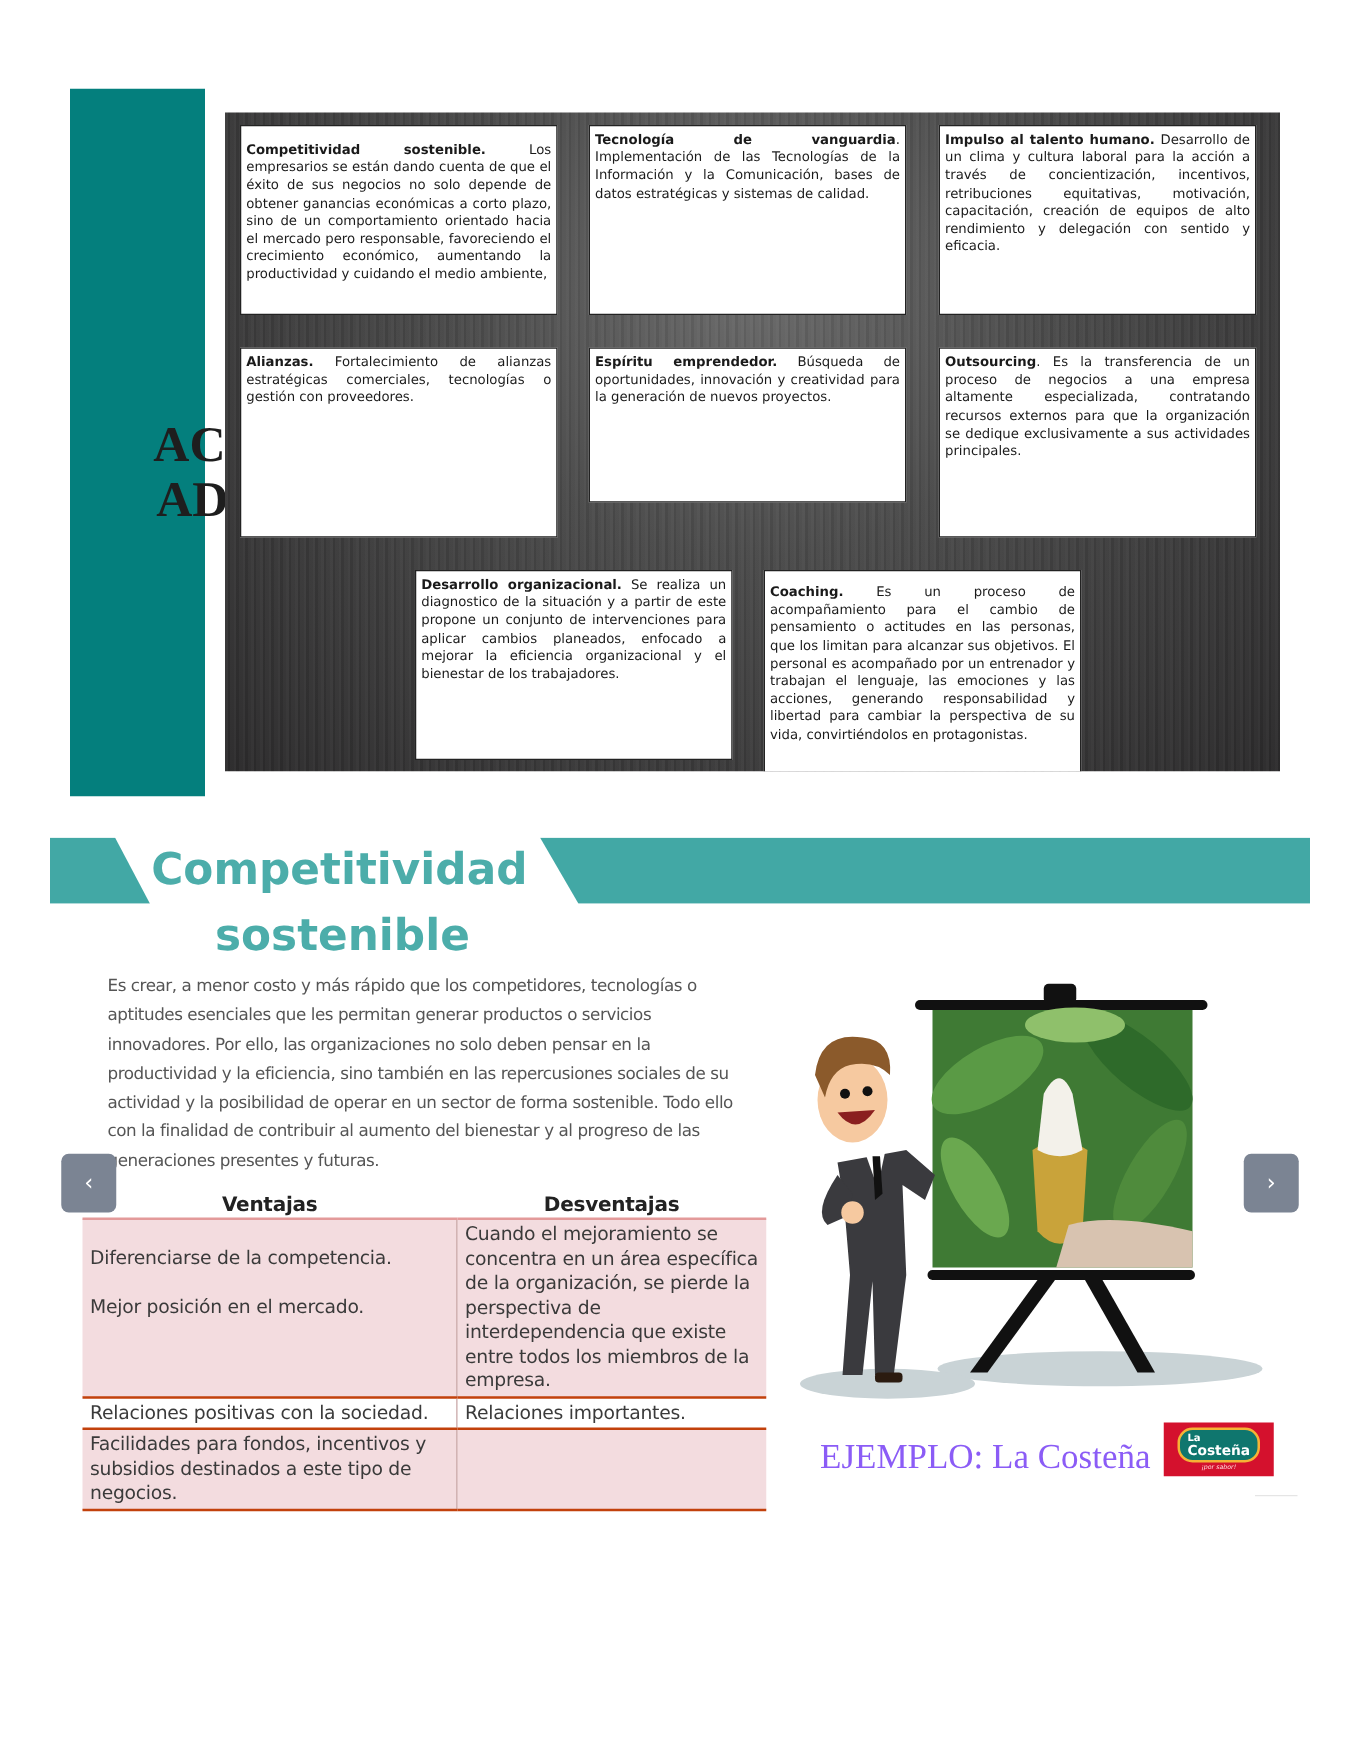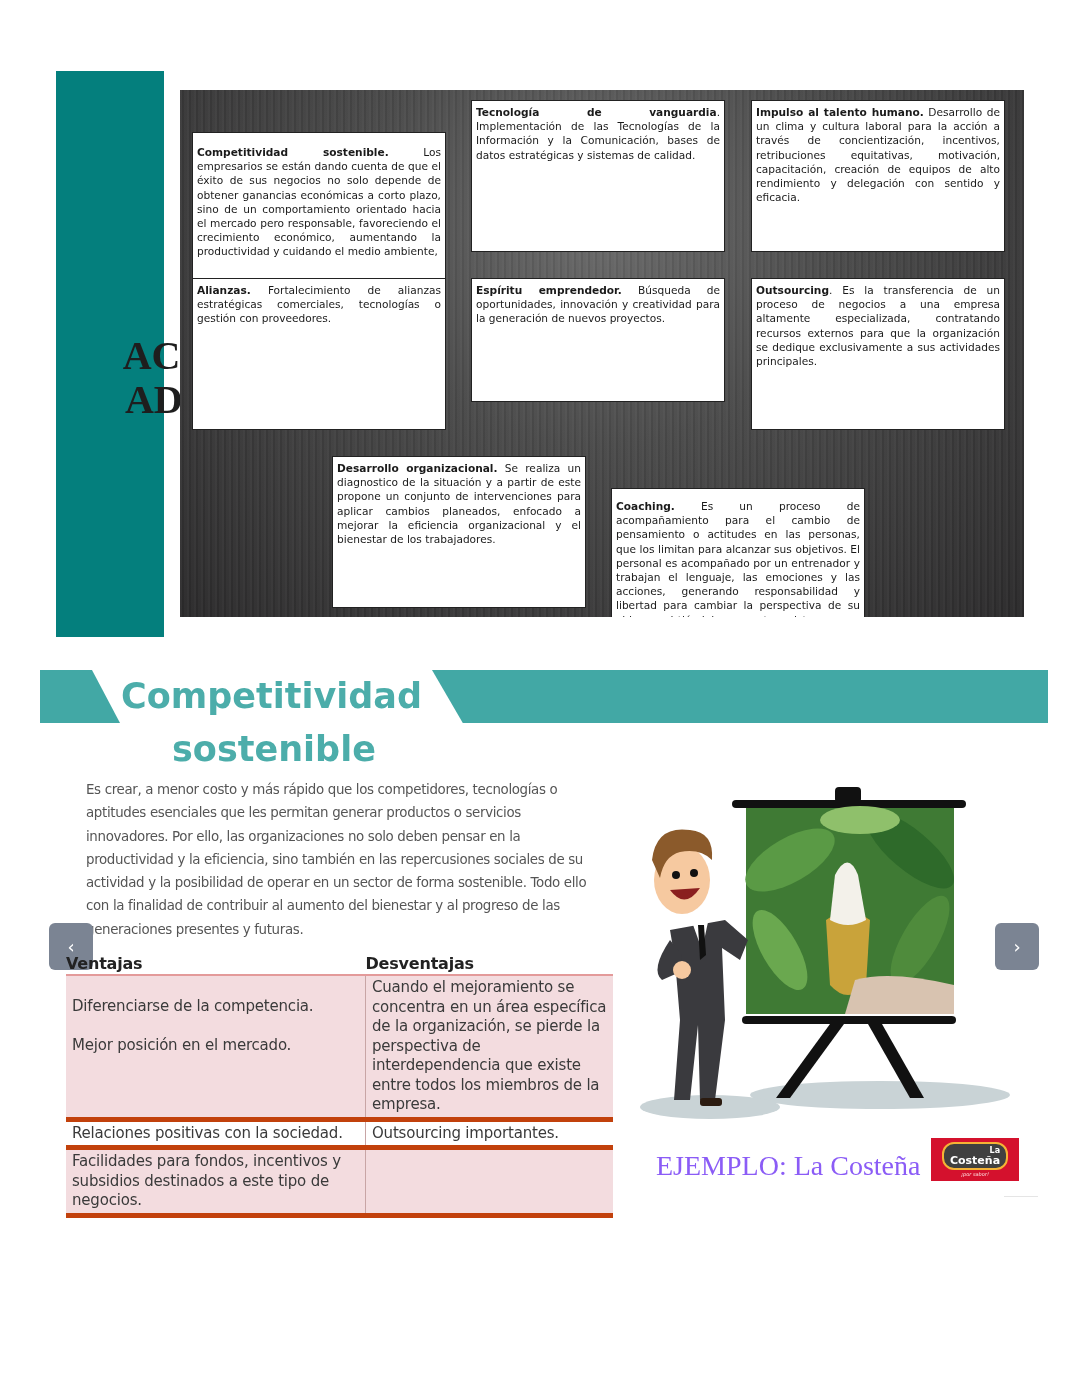--- a/index.html
+++ b/index.html
@@ -30,21 +30,21 @@
   .card {
     position: absolute; background: #ffffff; border: 1px solid #222;
     box-sizing: border-box; padding: 4px 4px;
     display: flex; align-items: flex-start;
     font-family: "DejaVu Sans", sans-serif;
     font-size: 10.6px; line-height: 14.2px; color: #1a1a1a;
     text-align: justify;
   }
   .card p { margin: 0; width: 100%; }
   .card b { font-weight: bold; }
-  .card.top { align-items: flex-start; padding-top: 12px; margin-top: 32px; }
+  .card.top { align-items: flex-start; padding-top: 12px; }
   
   .banner-left {
     position: absolute; left: 40px; top: 670px; width: 80px; height: 53px;
     background: #42a8a5;
     clip-path: polygon(0 0, 65% 0, 100% 100%, 0 100%);
   }
   .banner-right {
     position: absolute; left: 432px; top: 670px; width: 616px; height: 53px;
     background: #42a8a5;
     clip-path: polygon(0 0, 100% 0, 100% 100%, 5% 100%);
@@ -68,46 +68,46 @@
   }
   .nav-prev { left: 49px; top: 923px; }
   .nav-next { left: 995px; top: 923px; }
   .vt-table {
     position: absolute; left: 66px; top: 953px; width: 547px;
     border-collapse: collapse; font-family: "DejaVu Sans", sans-serif;
     font-size: 15px; color: #3a3a3a; letter-spacing: -0.2px;
   }
   .vt-table th {
     font-weight: bold; color: #222; font-size: 16px; height: 21px; padding: 0;
-    text-align: left; border-bottom: 2px solid #e39a9a;
+    text-align: center; border-bottom: 2px solid #e39a9a;
   }
   .vt-table td {
     vertical-align: top; padding: 2px 6px; line-height: 19.5px;
-    border-bottom: 5px solid #c2410c;
+    border-bottom: 2px solid #c2410c;
   }
   .vt-table td + td { border-left: 1px solid #c8a5a5; }
   .vt-table tr.pink td { background: #f3dcdf; }
   .vt-table tr.white td { background: #ffffff; }
   .vt-table .c1 { width: 287px; }
   .gap { display: block; height: 19px; }
   
   .illus { position: absolute; left: 630px; top: 780px; width: 420px; height: 345px; }
   .example {
     position: absolute; left: 656px; top: 1150px;
     font-family: "Liberation Serif", serif; font-size: 28px; color: #8b5cf6;
   }
   .logo {
     position: absolute; left: 931px; top: 1138px; width: 88px; height: 43px;
     background: #d4112d; display: flex; flex-direction: column;
     align-items: center; justify-content: center;
   }
   .logo .pill {
-    background: #404040; border: 2px solid #f5b335; border-radius: 12px;
+    background: #0f766e; border: 2px solid #f5b335; border-radius: 12px;
     color: #fff; font-weight: bold; font-size: 11px; line-height: 10px;
-    padding: 2px 6px; text-align: right; font-family: "DejaVu Sans", sans-serif;
+    padding: 2px 6px; text-align: left; font-family: "DejaVu Sans", sans-serif;
   }
   .logo .pill small { display: block; font-size: 8px; color: #fff; }
   .logo .tag { font-size: 5px; color: #fdd; margin-top: 1px; font-style: italic; font-family: "DejaVu Sans", sans-serif; }
   .divider-mark {
     position: absolute; left: 1004px; top: 1196px; width: 34px; height: 1px; background: #e5e5e5;
   }
 </style>
 </head>
 <body>
 
@@ -172,21 +172,21 @@
     <tr class="pink">
       <td class="c1" style="padding-top:21px;">
         <span>Diferenciarse de la competencia.</span>
         <span class="gap"></span>
         <span>Mejor posición en el mercado.</span>
       </td>
       <td>Cuando el mejoramiento se concentra en un área específica de la organización, se pierde la perspectiva de interdependencia que existe entre todos los miembros de la empresa.</td>
     </tr>
     <tr class="white">
       <td class="c1">Relaciones positivas con la sociedad.</td>
-      <td>Outsourcing importantes.</td>
+      <td>Relaciones importantes.</td>
     </tr>
     <tr class="pink">
       <td class="c1">Facilidades para fondos, incentivos y subsidios destinados a este tipo de negocios.</td>
       <td></td>
     </tr>
   </tbody>
 </table>
 
 <svg class="illus" viewBox="0 0 420 345">
   <g>

